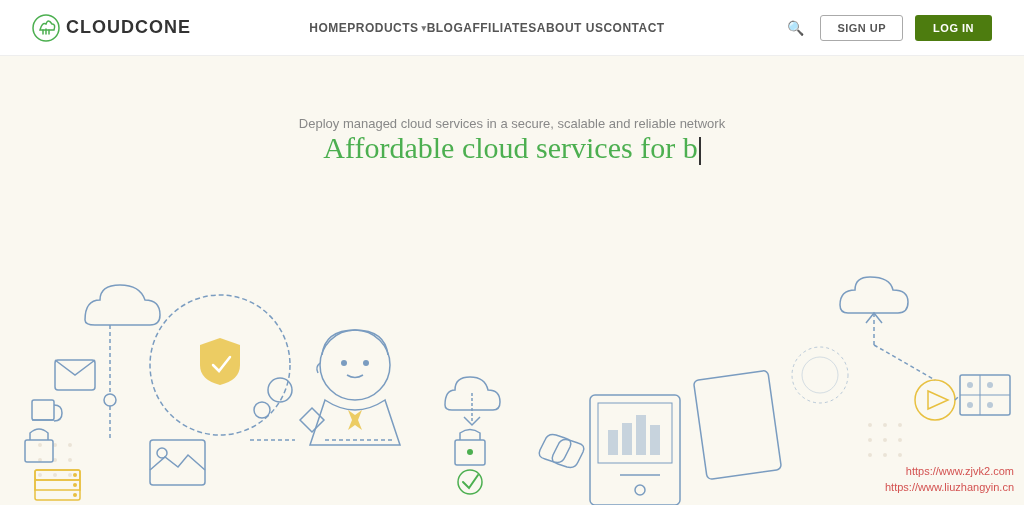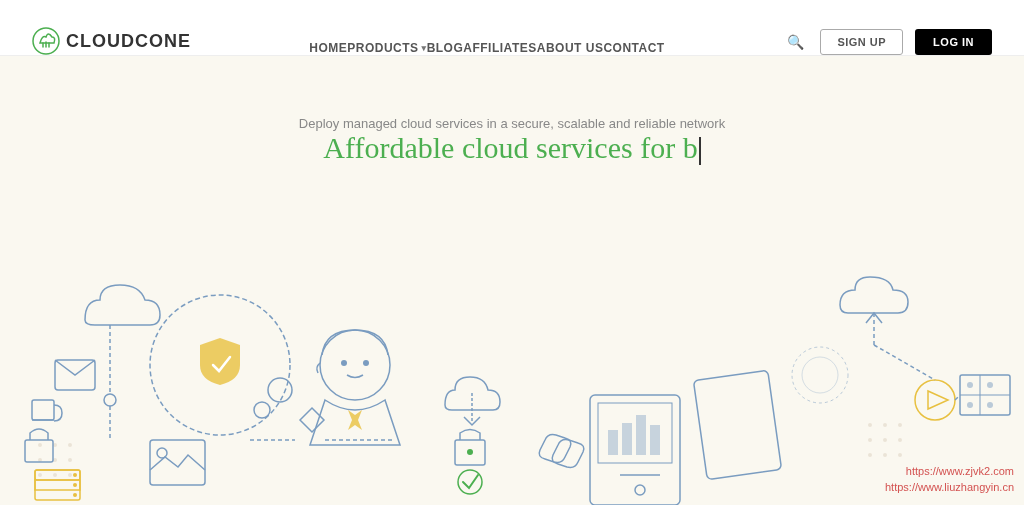--- a/index.html
+++ b/index.html
@@ -8,21 +8,21 @@
       font-family: 'Segoe UI', Arial, sans-serif;
       background-color: #faf8f0;
       width: 1024px;
       height: 505px;
       overflow: hidden;
     }
 
     
     header {
       display: flex;
-      align-items: flex-end;
+      align-items: center;
       justify-content: space-between;
       padding: 0 32px;
       height: 56px;
       background: #fff;
       border-bottom: 1px solid #eee;
       position: relative;
       z-index: 10;
     }
 
     .logo {
@@ -86,21 +86,21 @@
       font-size: 11px;
       font-weight: 600;
       padding: 6px 16px;
       border-radius: 3px;
       cursor: pointer;
       text-transform: uppercase;
       letter-spacing: 0.5px;
     }
 
     .btn-login {
-      background: #000000;
+      background: #4d7c0f;
       color: #fff;
       font-size: 11px;
       font-weight: 600;
       padding: 7px 18px;
       border: none;
       border-radius: 3px;
       cursor: pointer;
       text-transform: uppercase;
       letter-spacing: 0.5px;
     }

